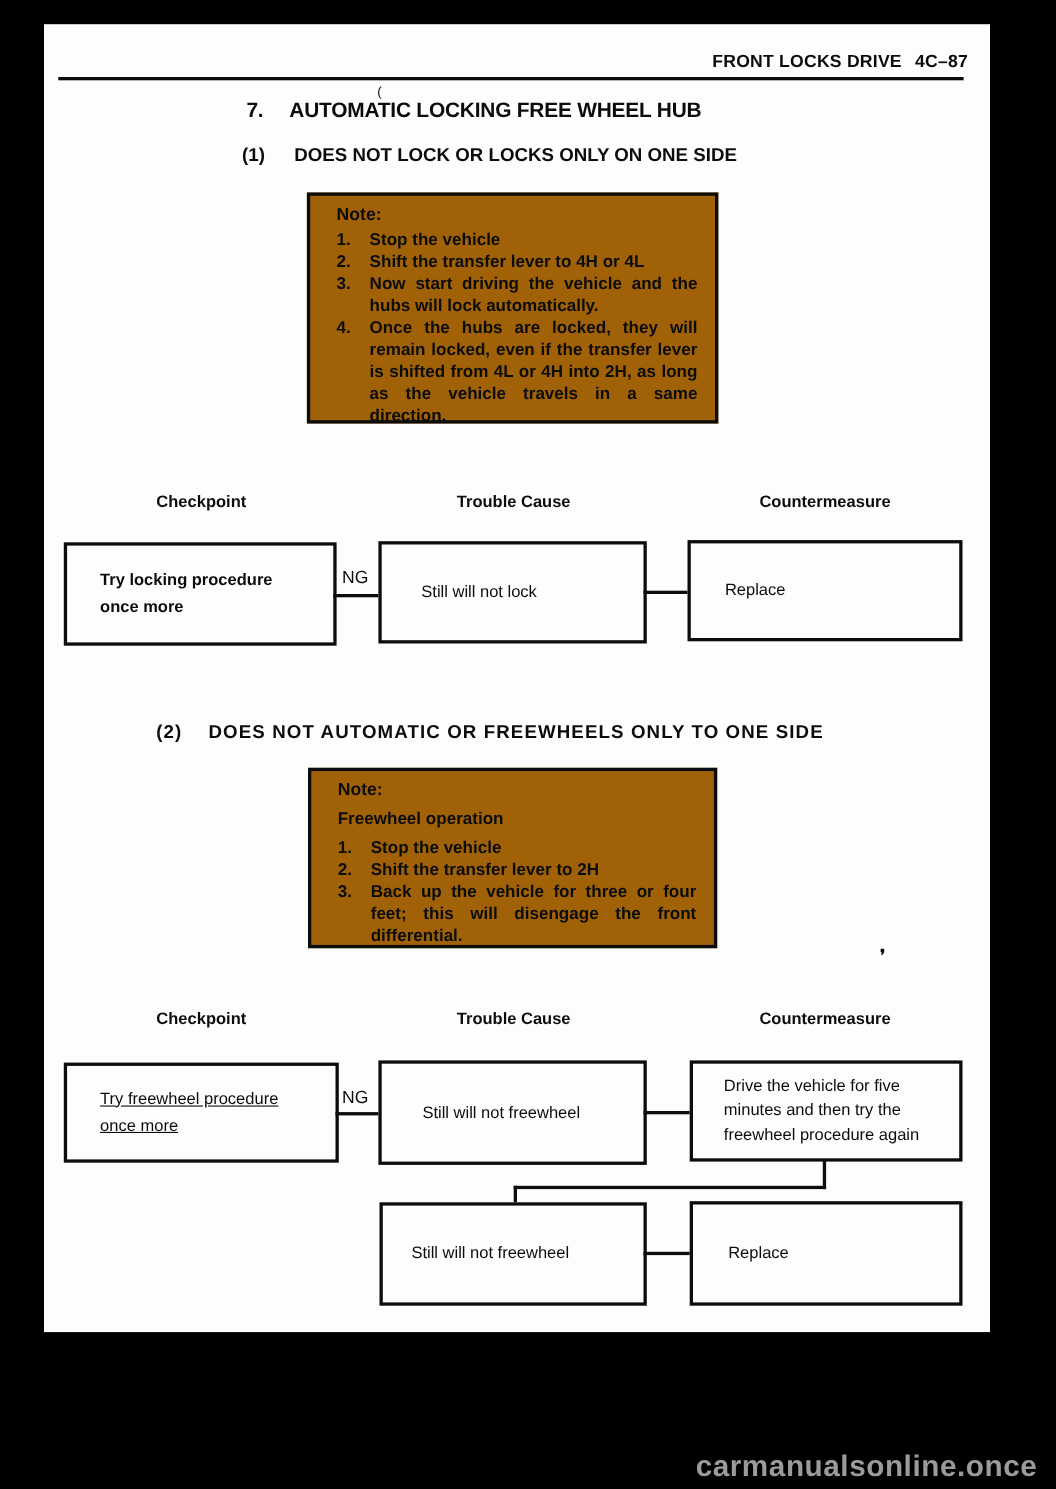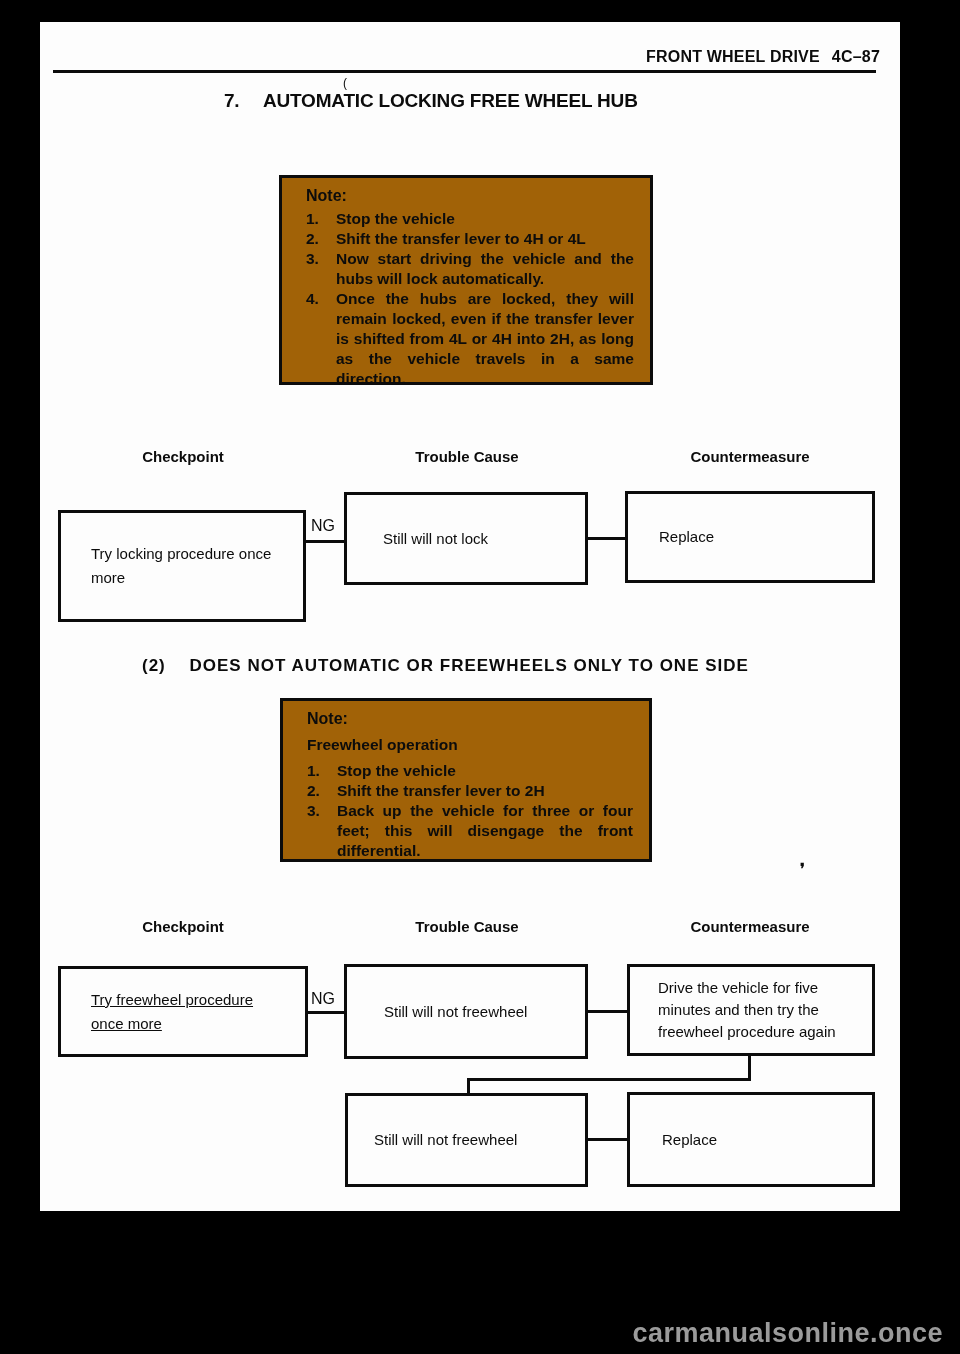--- a/index.html
+++ b/index.html
@@ -34,30 +34,34 @@
 
   .watermark { position:absolute; top:1318px; right:17px; font-size:27px; font-weight:600; color:#9b9b9b; letter-spacing:0.5px; }
 </style>
 </head>
 <body>
 
 <div class="screen">
   <div class="page">
 
     <div class="running-header">
-      <span>FRONT WHEEL DRIVE</span><span class="pgno">4C–87</span>
+      <span>FRONT LOCKS DRIVE</span><span class="pgno">4C–87</span>
     </div>
     <div class="header-rule"></div>
 
     <span class="artifact" style="left:303px; top:54px; font-size:12px; font-weight:400;">(</span>
 
     <div class="doc-title">
       <span class="tnum">7.</span><span>AUTOMATIC LOCKING FREE WHEEL HUB</span>
     </div>
 
+    <div class="sec-heading" style="top:109px; left:180px;">
+      <span>(1)</span>
+      <span style="margin-left:22px;">DOES NOT LOCK OR LOCKS ONLY ON ONE SIDE</span>
+    </div>
 
     <div class="note-box" style="left:239px; top:153px; width:374px; height:210px;">
       <div class="note-label">Note:</div>
       <div class="note-item">
         <span class="num">1.</span>
         <span class="txt">Stop the vehicle</span>
       </div>
       <div class="note-item">
         <span class="num">2.</span>
         <span class="txt">Shift the transfer lever to 4H or 4L</span>
@@ -69,21 +73,21 @@
       <div class="note-item">
         <span class="num">4.</span>
         <span class="txt">Once the hubs are locked, they will remain locked, even if the transfer lever is shifted from 4L or 4H into 2H, as long as the vehicle travels in a same direction.</span>
       </div>
     </div>
 
     <span class="colh" style="left:58px; top:426px;">Checkpoint</span>
     <span class="colh" style="left:342px; top:426px;">Trouble Cause</span>
     <span class="colh" style="left:625px; top:426px;">Countermeasure</span>
 
-    <div class="fbox" style="left:18px; top:488px; width:248px; height:112px;">
+    <div class="fbox" style="left:18px; top:471px; width:248px; height:94px;font-weight:bold;">
       <span class="txt" style="padding-left:30px; width:215px;">Try locking procedure once more</span>
     </div>
     <span class="ng" style="left:271px; top:495px;">NG</span>
     <div class="conn" style="left:263px; top:518px; width:44px; height:3px;"></div>
     <div class="fbox" style="left:304px; top:470px; width:244px; height:93px;">
       <span class="txt" style="padding-left:36px;">Still will not lock</span>
     </div>
     <div class="conn" style="left:545px; top:515px; width:43px; height:3px;"></div>
     <div class="fbox" style="left:585px; top:469px; width:250px; height:92px;">
       <span class="txt" style="padding-left:31px;">Replace</span>

